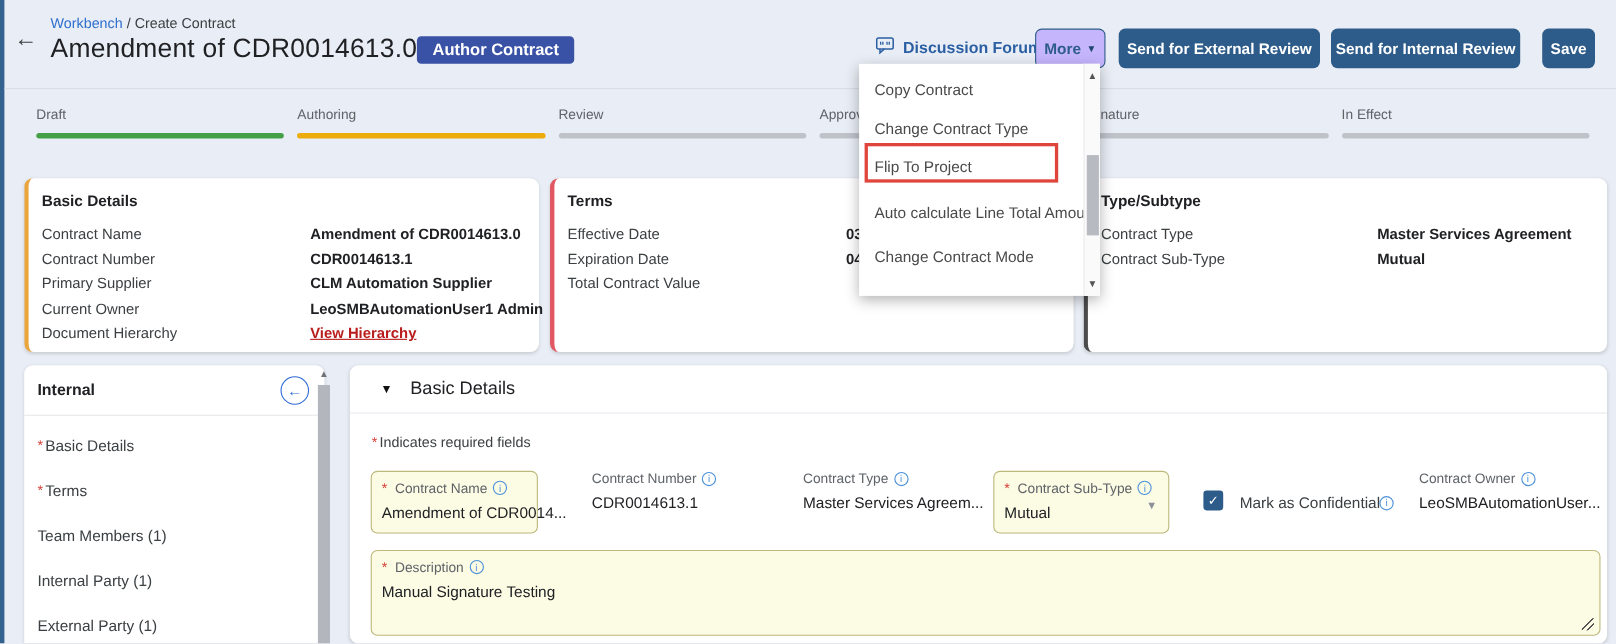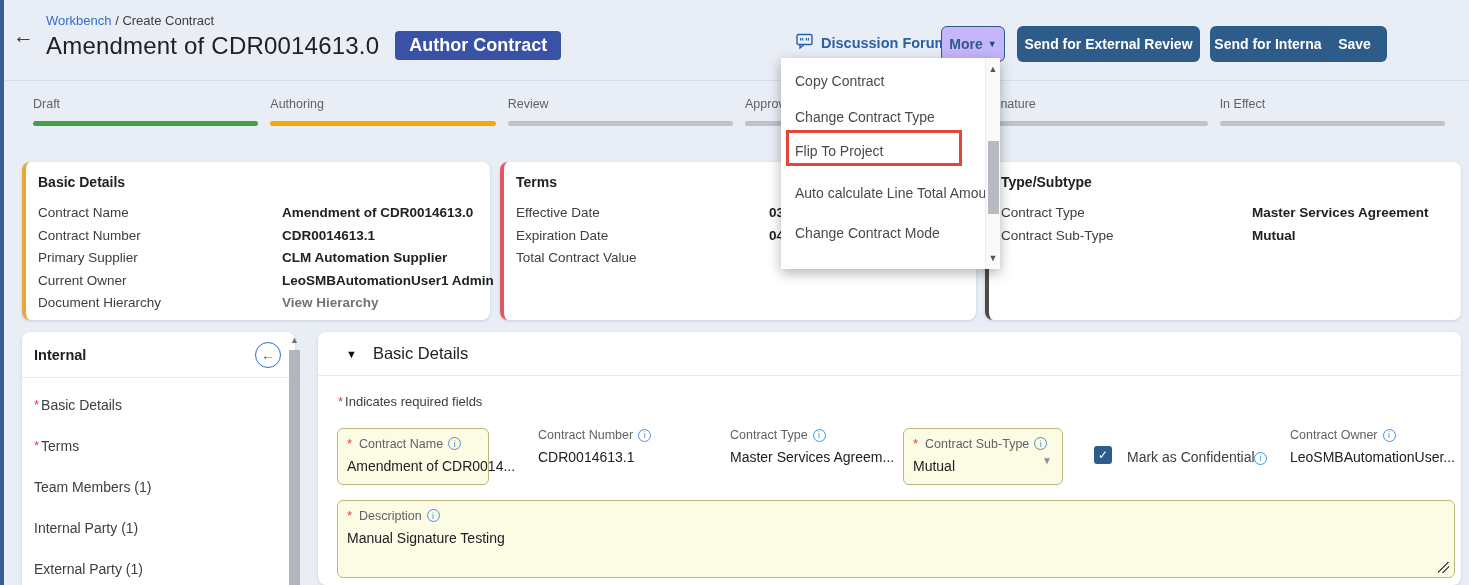--- a/index.html
+++ b/index.html
@@ -11,55 +11,55 @@
     color:#202124;
   }
   .left-strip { position:absolute; left:0; top:0; width:4px; height:585px; background:#35618e; }
 
   
   .back-arrow { position:absolute; left:13px; top:24px; font-size:21px; color:#3c4043; cursor:pointer; }
   .breadcrumb { position:absolute; left:46px; top:13px; font-size:13px; color:#3c4043; }
   .breadcrumb .bc-link { color:#2f6fce; cursor:pointer; }
   .title-row { position:absolute; left:46px; top:31px; display:flex; align-items:center; }
   .page-title { font-size:24px; color:#202124; letter-spacing:.2px; }
-  .status-badge { margin-left:16px; background:#3a52a5; color:#fff; font-size:18px; font-weight:700;
+  .status-badge { background:#3a52a5; color:#fff; font-size:15px; font-weight:700;
                   padding:4px 14px; border-radius:4px; white-space:nowrap; }
   .header-divider { position:absolute; left:4px; right:0; top:80px; height:1px; background:#d9dde6; }
 
   .discussion-forum { position:absolute; left:796px; top:33px; display:flex; align-items:center; gap:6px;
                       color:#2b5fa3; font-size:14.5px; font-weight:700; cursor:pointer; }
   .btn { position:absolute; top:26px; height:36px; border-radius:6px; display:flex; align-items:center;
          justify-content:center; font-size:14px; font-weight:700; cursor:pointer; }
   .btn-primary { background:#2e5c8a; color:#fff; }
   .btn-more { left:941px; width:64px; background:#c4b5fd; border:1.5px solid #2e5c8a; color:#2e5c8a; gap:5px; }
   .btn-more .caret { font-size:9px; color:#1f4470; }
   .btn-ext { left:1017px; width:183px; }
   .btn-int { left:1210px; width:172px; }
-  .btn-save { left:1322px; width:65px; }
+  .btn-save { left:1402px; width:48px; }
 
   
   .stages { position:absolute; left:33px; top:97px; right:12px; display:flex;align-items:center; }
   .stage { flex:1 1 0; margin-right:12px; }
   .stage-label { font-size:12.5px; color:#5f6368; margin-bottom:10px; }
   .stage-bar { height:5px; border-radius:3px; background:#bfc3c9; }
 
   
   .card { position:absolute; top:162px; height:158px; background:#fff; border-radius:8px;
           box-shadow:0 1px 3px rgba(60,64,67,.18); padding:12px 12px; }
   .card-basic { left:22px; width:468px; border-left:4px solid #eaa53c; }
   .card-terms { left:500px; width:476px; border-left:4px solid #e25862; }
   .card-type  { left:985px; width:476px; border-left:4px solid #4b4b4b; }
   .card-title { font-size:14px; font-weight:700; margin-bottom:12px; }
   .card-row { font-size:13.5px; line-height:22.5px; color:#3c4043; white-space:nowrap; }
   .card-row .lbl { display:inline-block; }
   .card-basic .lbl { width:244px; }
   .card-terms .lbl { width:253px; }
   .card-type  .lbl { width:251px; }
   .card-row .val { font-weight:700; color:#202124; }
-  .card-row .val.link { color:#737373; font-weight:700; cursor:pointer; }
+  .card-row .val.link { color:#b91c1c; text-decoration:underline; font-weight:700; cursor:pointer; }
 
   
   .sidebar { position:absolute; left:22px; top:332px; width:273px; height:253px; background:#fff;
              border-radius:8px 8px 0 0; box-shadow:0 1px 3px rgba(60,64,67,.18); }
   .sidebar-header { height:46px; display:flex; align-items:center; justify-content:space-between;
                     padding:0 14px 0 12px; border-bottom:1px solid #e6e8ec; }
   .sidebar-title { font-size:14.5px; font-weight:700; color:#202124; }
   .collapse-btn { width:26px; height:26px; border:1.5px solid #2e6bd6; border-radius:50%; color:#2e6bd6;
                   display:flex; align-items:center; justify-content:center; font-size:14px; cursor:pointer; background:#fff; }
   .sidebar-items { padding-top:6px; }

